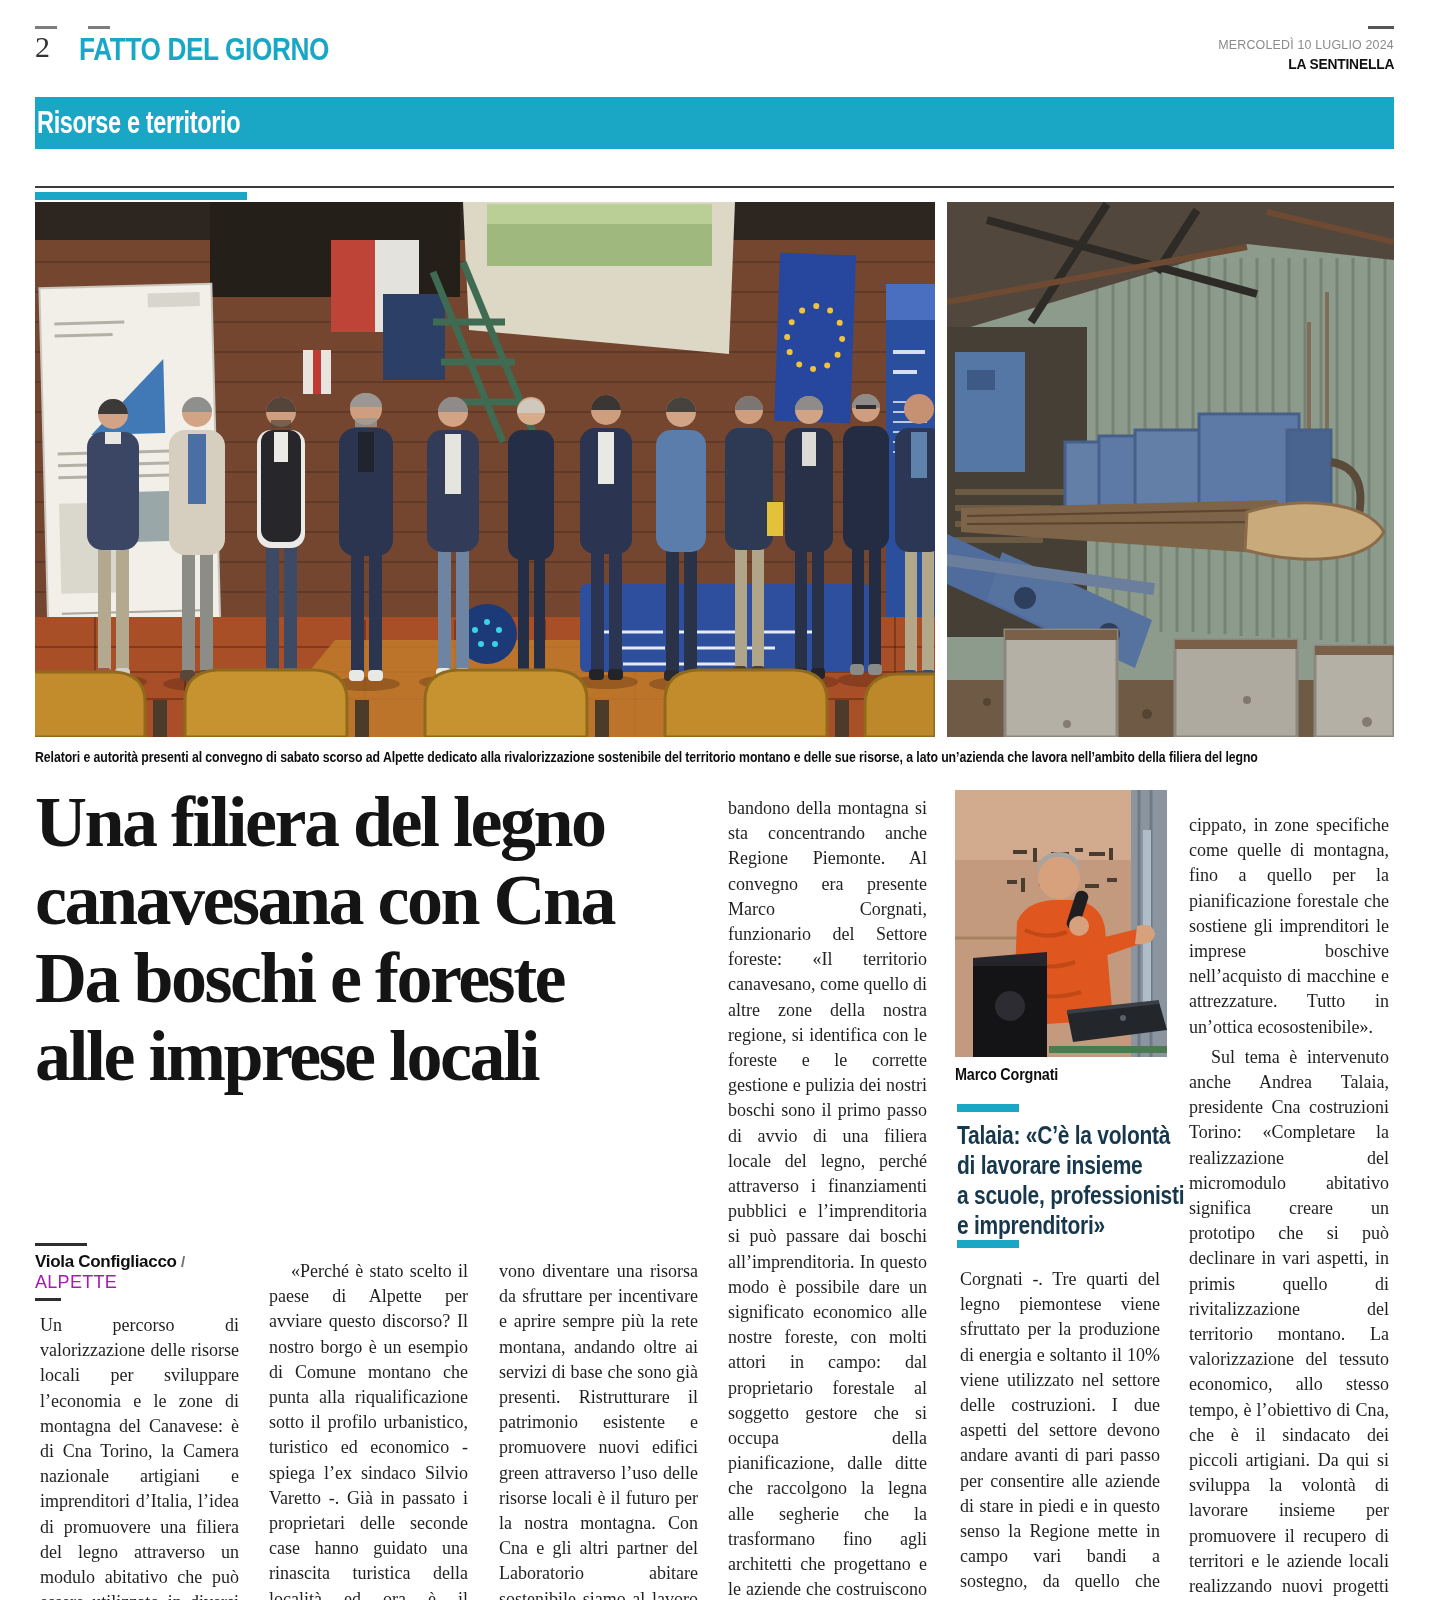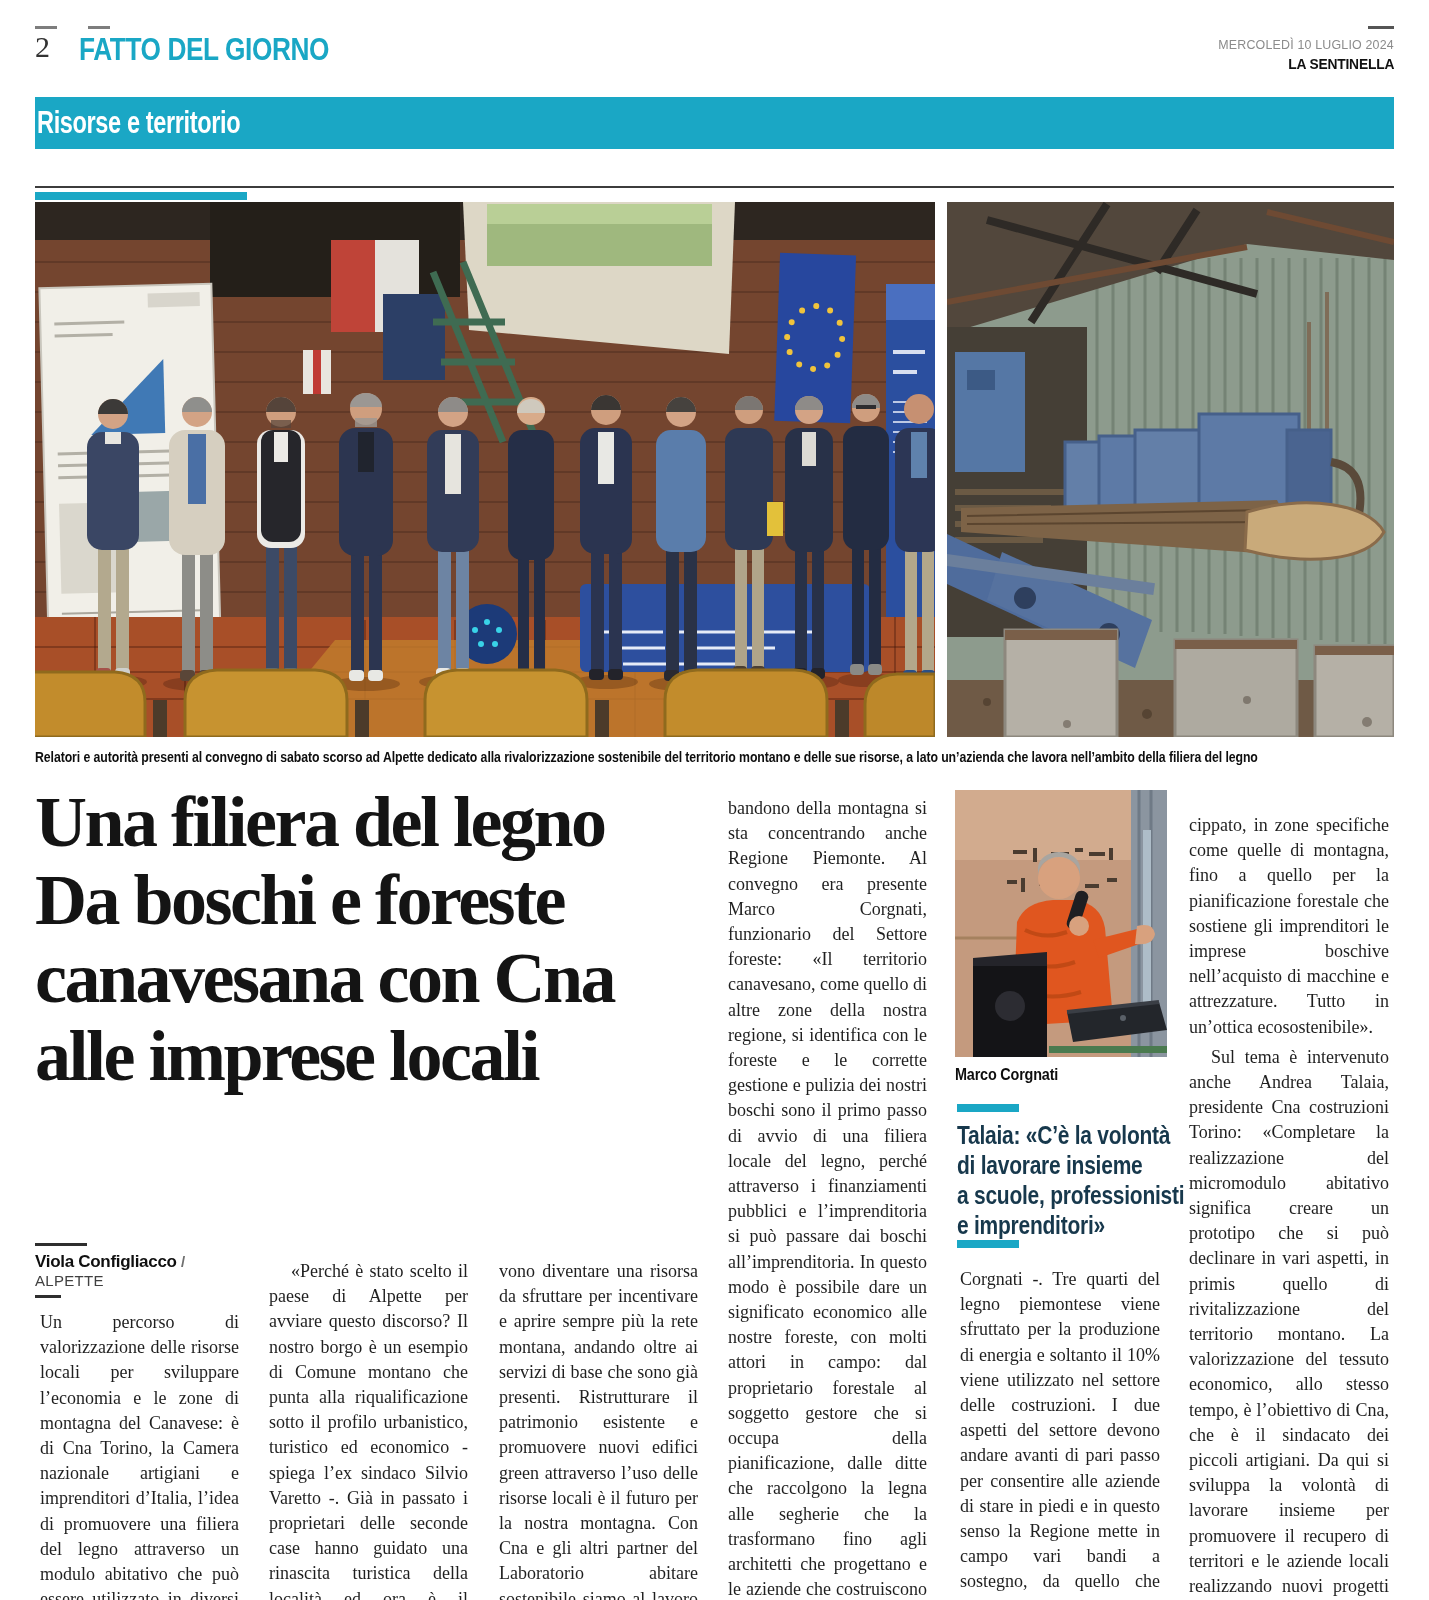--- a/index.html
+++ b/index.html
@@ -26,21 +26,21 @@
   
   .headline{font-family:"Liberation Serif",serif;font-weight:bold;font-size:72px;line-height:78px;
             color:#141414;letter-spacing:-2.5px;}
   .headline span{display:block;}
   .subhead{font-size:34px;line-height:45px;color:#474747;letter-spacing:-.5px;}
   .subhead span{display:block;white-space:nowrap;transform:scaleX(.72);transform-origin:left top;}
   
   .bylinerule{background:#2e2e2e;height:3px;}
   .byline-name{font-size:17px;font-weight:bold;color:#0f0f0f;display:inline;letter-spacing:-.3px;}
   .byline-sep{font-size:15px;color:#6f6f6f;font-weight:bold;}
-  .byline-loc{font-size:15px;color:#404040;letter-spacing:.3px;}
+  .byline-loc{font-size:18px;color:#a21caf;letter-spacing:.3px;}
   
   .col{position:absolute;overflow:hidden;}
   .body-text p{margin:5px;font-family:"Liberation Serif",serif;font-size:18px;line-height:25.2px;
                color:#1f1f1f;text-align:justify;}
   .body-text p.indent{text-indent:22px;}
   
   .portcap{font-weight:bold;font-size:16px;color:#0e0e0e;letter-spacing:-.2px;white-space:nowrap;
            transform:scaleX(.9);transform-origin:left top;}
   .quote{font-family:Liberation Sans, sans-serif;font-weight:bold;font-size:25px;line-height:30px;color:#17384c;}
   .quote span{display:block;white-space:nowrap;transform:scaleX(.84);transform-origin:left top;letter-spacing:-.3px;}
@@ -385,22 +385,22 @@
           <circle cx="420" cy="520" r="5"></circle>
           <circle cx="120" cy="522" r="4"></circle>
         </g>
   </svg>
   </div>
 
   <div class="abs photocaption" style="left:35px;top:748px;">Relatori e autorità presenti al convegno di sabato scorso ad Alpette dedicato alla rivalorizzazione sostenibile del territorio montano e delle sue risorse, a lato un’azienda che lavora nell’ambito della filiera del legno</div>
 
   <div class="abs headline" style="left:35px;top:783px;width:690px;">
     <span>Una filiera del legno</span>
+    <span>canavesana con Cna</span>
     <span>Da boschi e foreste</span>
-    <span>canavesana con Cna</span>
     <span>alle imprese locali</span>
   </div>
 
   <div class="col" style="left:35px;top:1243px;width:209px;bottom:0;">
     <div class="bylinerule" style="width:52px;margin-bottom:6px;"></div>
     <div>
       <span class="byline-name">Viola Configliacco</span>
       <span class="byline-sep">/</span>
       <span class="byline-loc">ALPETTE</span>
     </div>

